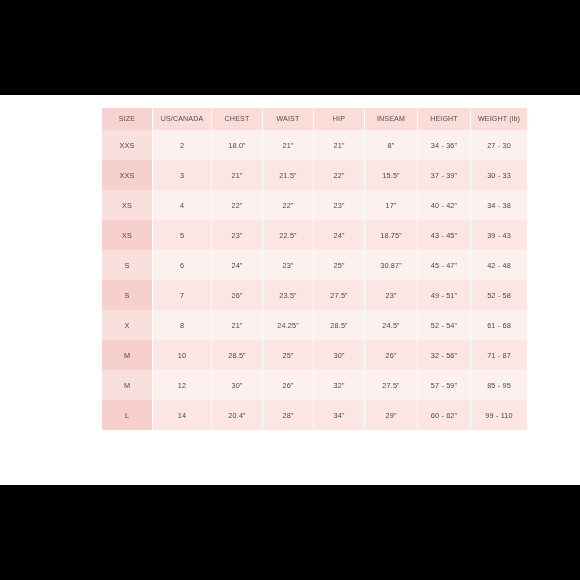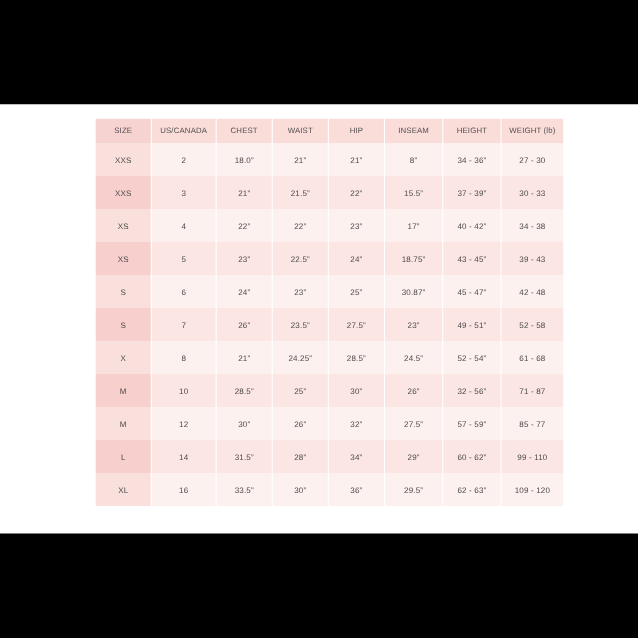--- a/index.html
+++ b/index.html
@@ -36,21 +36,21 @@
   #chart-stage {
     position: absolute;
     left: 0;
     top: 95px;
     width: 580px;
     height: 390px;
     background: #ffffff;
   }
   #size-chart-table {
     position: absolute;
-    left: 86px;
+    left: 101px;
     top: 13px;
     width: 414px;
     border-collapse: separate;
     border-spacing: 1px 0;
     table-layout: fixed;
   }
   #size-chart-table td,
   #size-chart-table th {
     padding: 0;
     margin: 0;
@@ -214,41 +214,31 @@
             <td>71 - 87</td>
           </tr>
           <tr class="row-even">
             <td class="col-size">M</td>
             <td>12</td>
             <td>30”</td>
             <td>26”</td>
             <td>32”</td>
             <td>27.5”</td>
             <td>57 - 59”</td>
-            <td>85 - 77</td>
+            <td>85 - 95</td>
           </tr>
           <tr class="row-odd">
             <td class="col-size">L</td>
             <td>14</td>
-            <td>31.5”</td>
+            <td>20.4”</td>
             <td>28”</td>
             <td>34”</td>
             <td>29”</td>
             <td>60 - 62”</td>
             <td>99 - 110</td>
           </tr>
-          <tr class="row-even">
-            <td class="col-size">XL</td>
-            <td>16</td>
-            <td>33.5”</td>
-            <td>30”</td>
-            <td>36”</td>
-            <td>29.5”</td>
-            <td>62 - 63”</td>
-            <td>109 - 120</td>
-          </tr>
         </tbody>
     </table>
   </div>
 
   <div class="letterbox" id="letterbox-bottom"></div>
 
 </div>
 
 </body></html>

